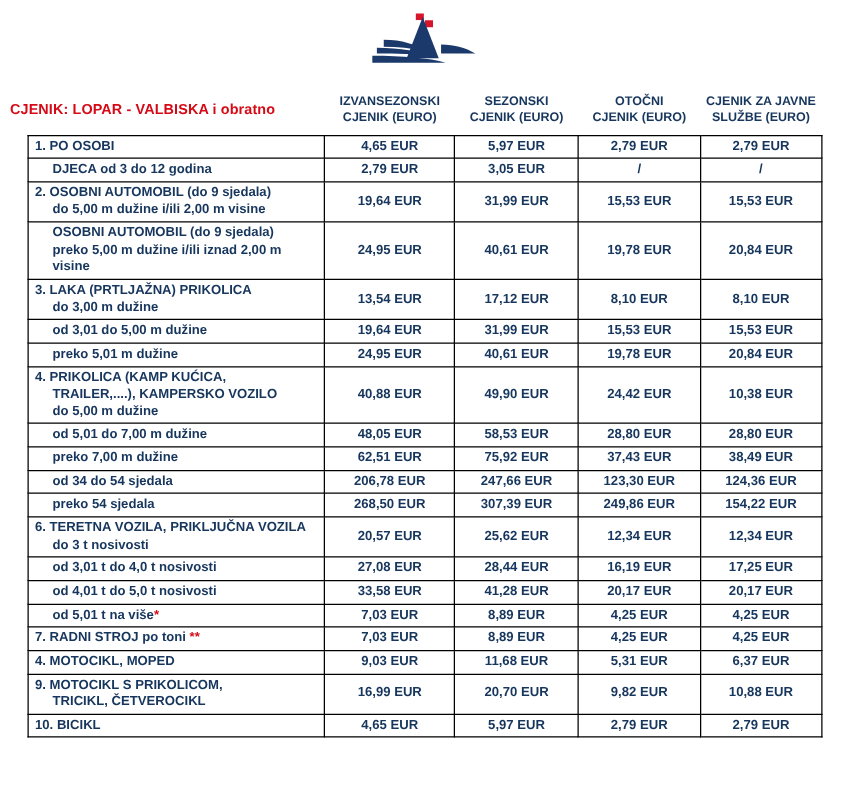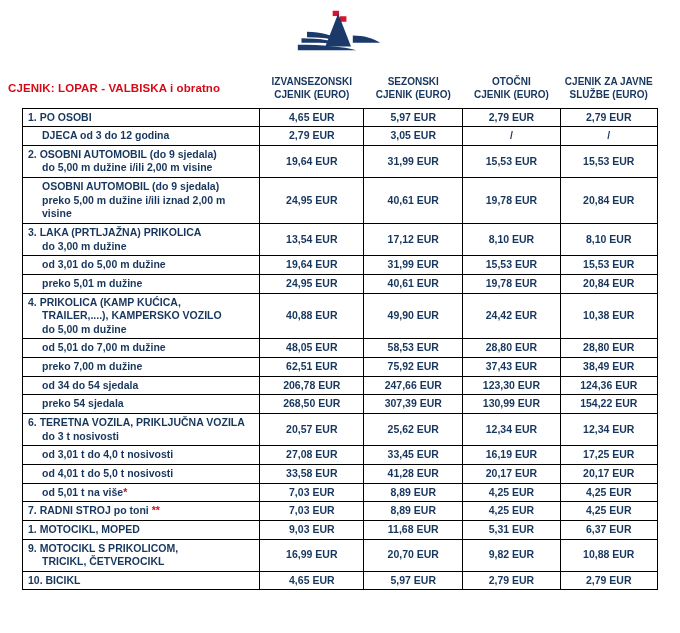--- a/index.html
+++ b/index.html
@@ -221,39 +221,39 @@
         <td class="price">247,66 EUR</td>
         <td class="price">123,30 EUR</td>
         <td class="price">124,36 EUR</td>
       </tr>
       <tr>
         <td class="label ">
           <span class="line2 indent">preko 54 sjedala</span>
         </td>
         <td class="price">268,50 EUR</td>
         <td class="price">307,39 EUR</td>
-        <td class="price">130,99 EUR</td>
+        <td class="price">249,86 EUR</td>
         <td class="price">154,22 EUR</td>
       </tr>
       <tr>
         <td class="label">
           <span class="line2">6.  TERETNA VOZILA, PRIKLJUČNA VOZILA</span>
           <span class="line2 indent">do 3 t nosivosti</span>
         </td>
         <td class="price">20,57 EUR</td>
         <td class="price">25,62 EUR</td>
         <td class="price">12,34 EUR</td>
         <td class="price">12,34 EUR</td>
       </tr>
       <tr>
         <td class="label ">
           <span class="line2 indent">od 3,01 t do 4,0 t nosivosti</span>
         </td>
         <td class="price">27,08 EUR</td>
-        <td class="price">33,45 EUR</td>
+        <td class="price">28,44 EUR</td>
         <td class="price">16,19 EUR</td>
         <td class="price">17,25 EUR</td>
       </tr>
       <tr>
         <td class="label ">
           <span class="line2 indent">od 4,01 t do 5,0 t nosivosti</span>
         </td>
         <td class="price">33,58 EUR</td>
         <td class="price">41,28 EUR</td>
         <td class="price">20,17 EUR</td>
@@ -272,21 +272,21 @@
         <td class="label">
           <span class="line2">7.  RADNI STROJ po toni <span class="red-star">**</span></span>
         </td>
         <td class="price">7,03 EUR</td>
         <td class="price">8,89 EUR</td>
         <td class="price">4,25 EUR</td>
         <td class="price">4,25 EUR</td>
       </tr>
       <tr>
         <td class="label">
-          <span class="line2">1.  MOTOCIKL, MOPED</span>
+          <span class="line2">4.  MOTOCIKL, MOPED</span>
         </td>
         <td class="price">9,03 EUR</td>
         <td class="price">11,68 EUR</td>
         <td class="price">5,31 EUR</td>
         <td class="price">6,37 EUR</td>
       </tr>
       <tr>
         <td class="label">
           <span class="line2">9.  MOTOCIKL S PRIKOLICOM,</span>
           <span class="line2 indent">TRICIKL, ČETVEROCIKL</span>

